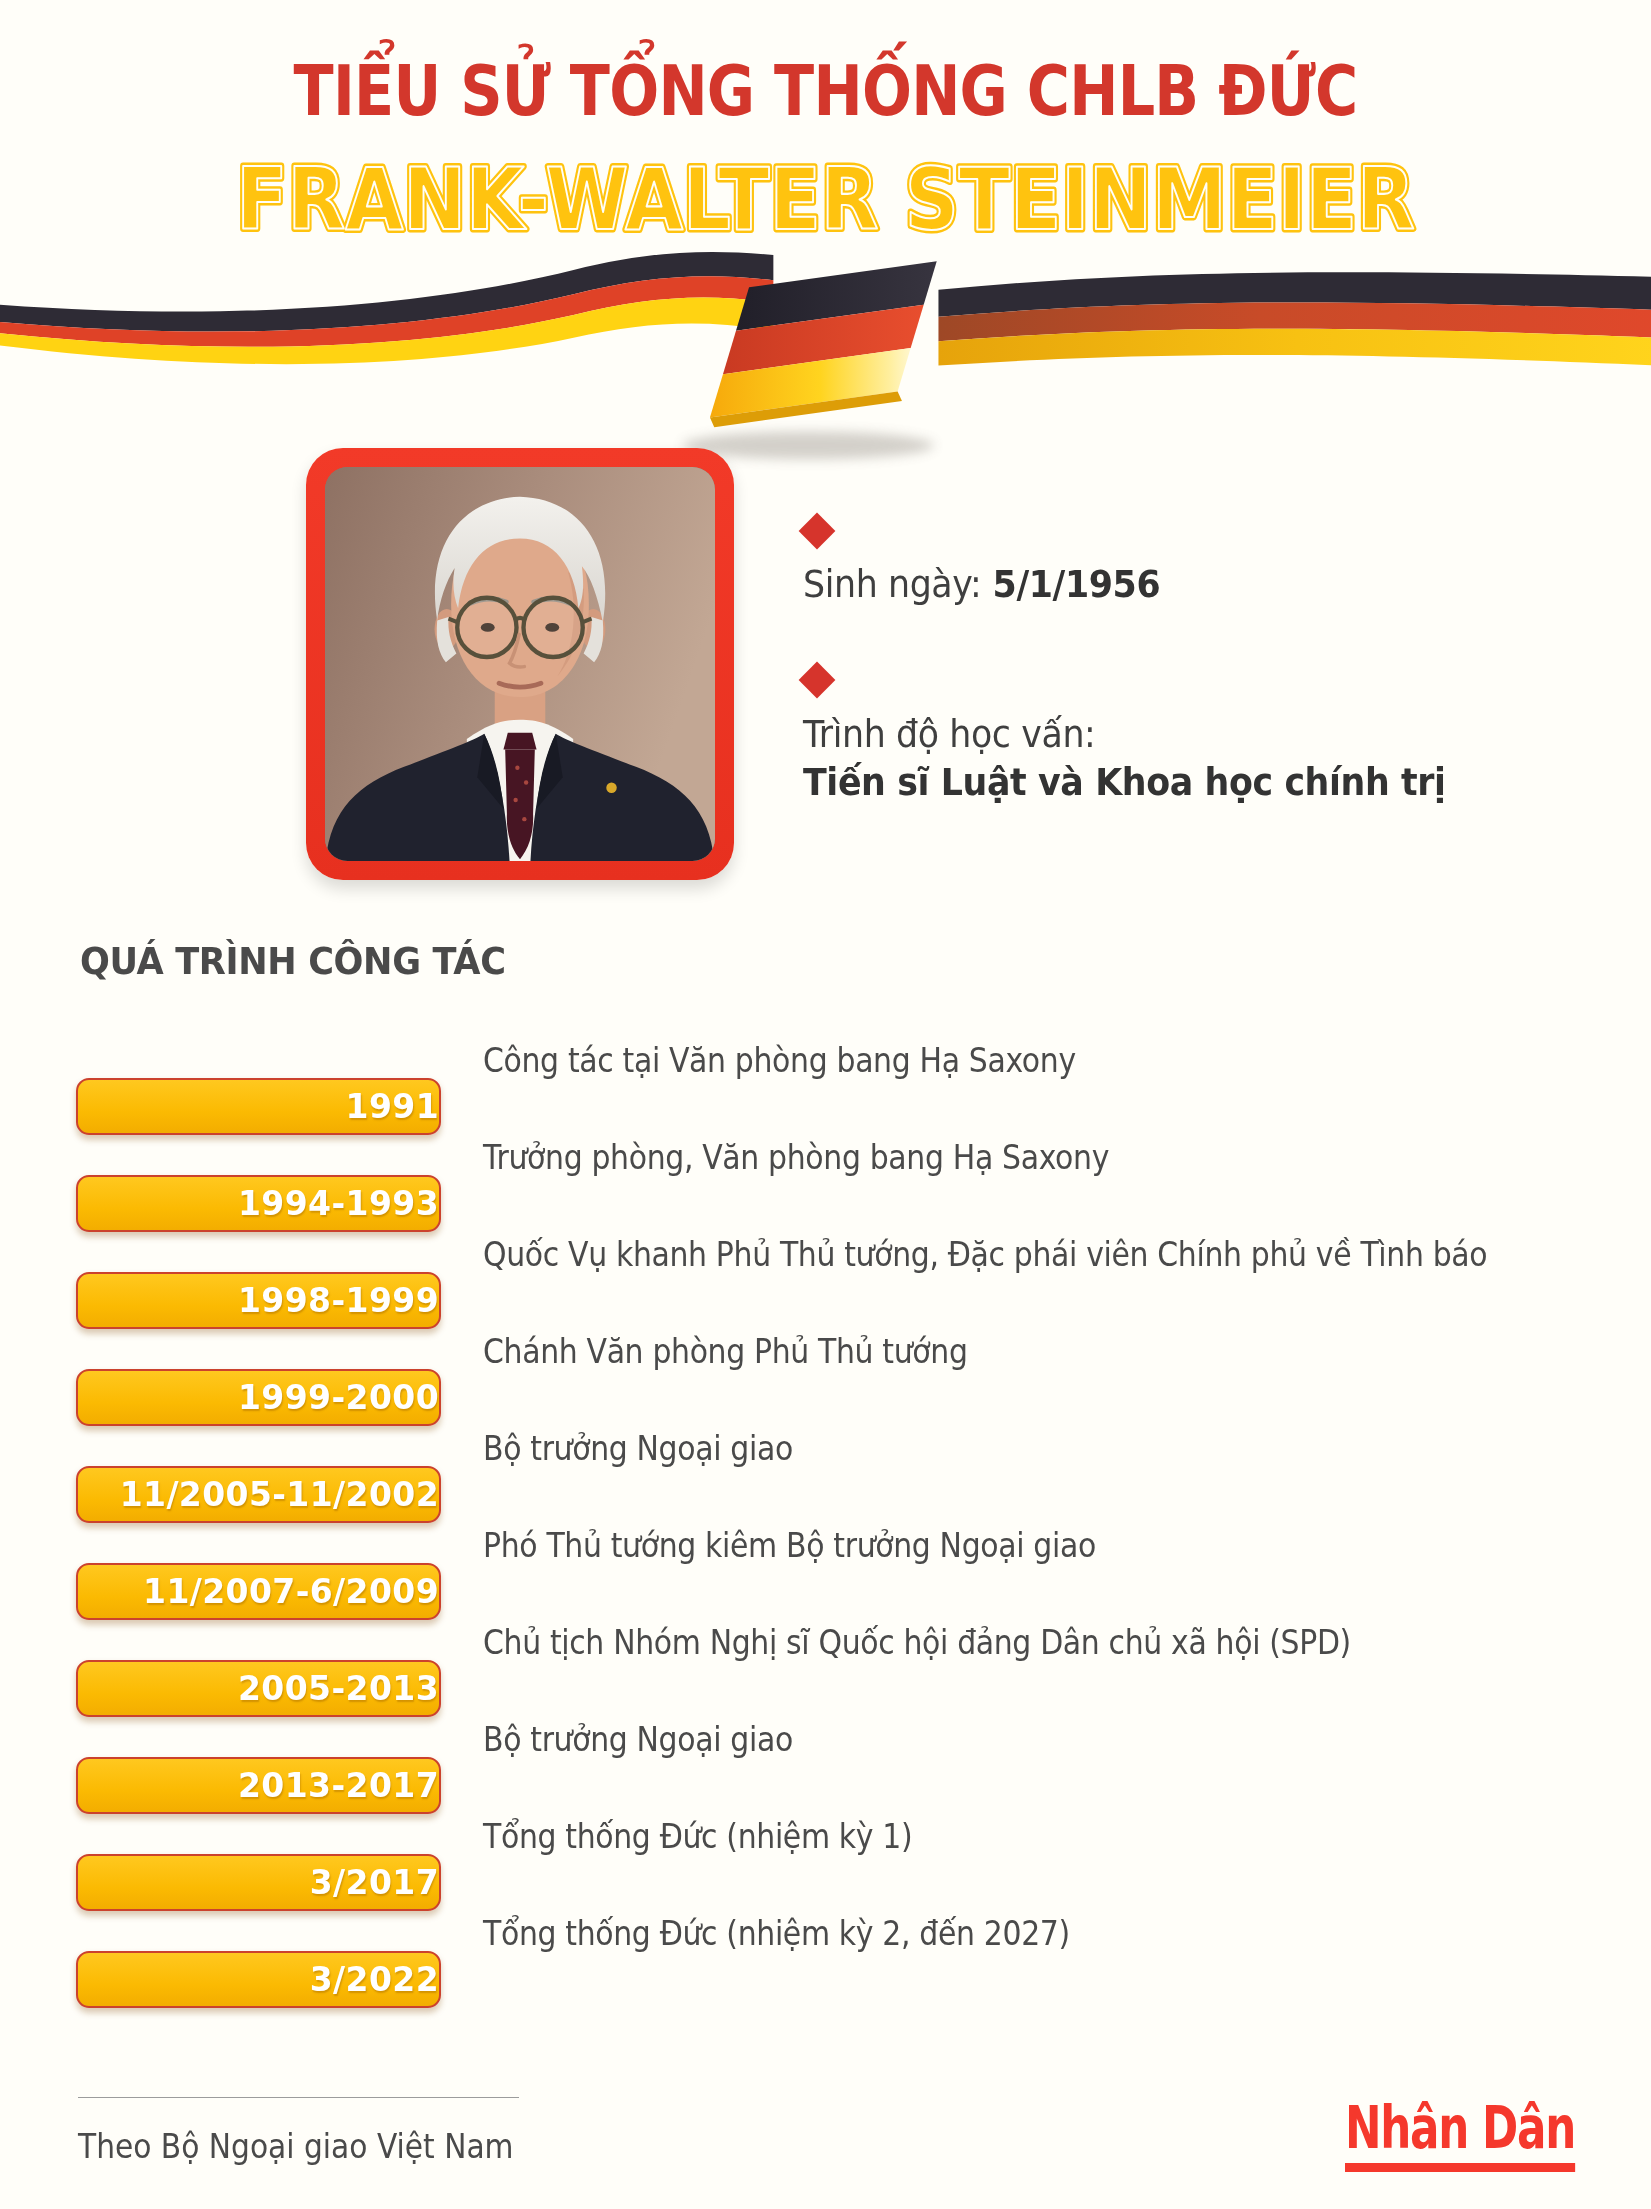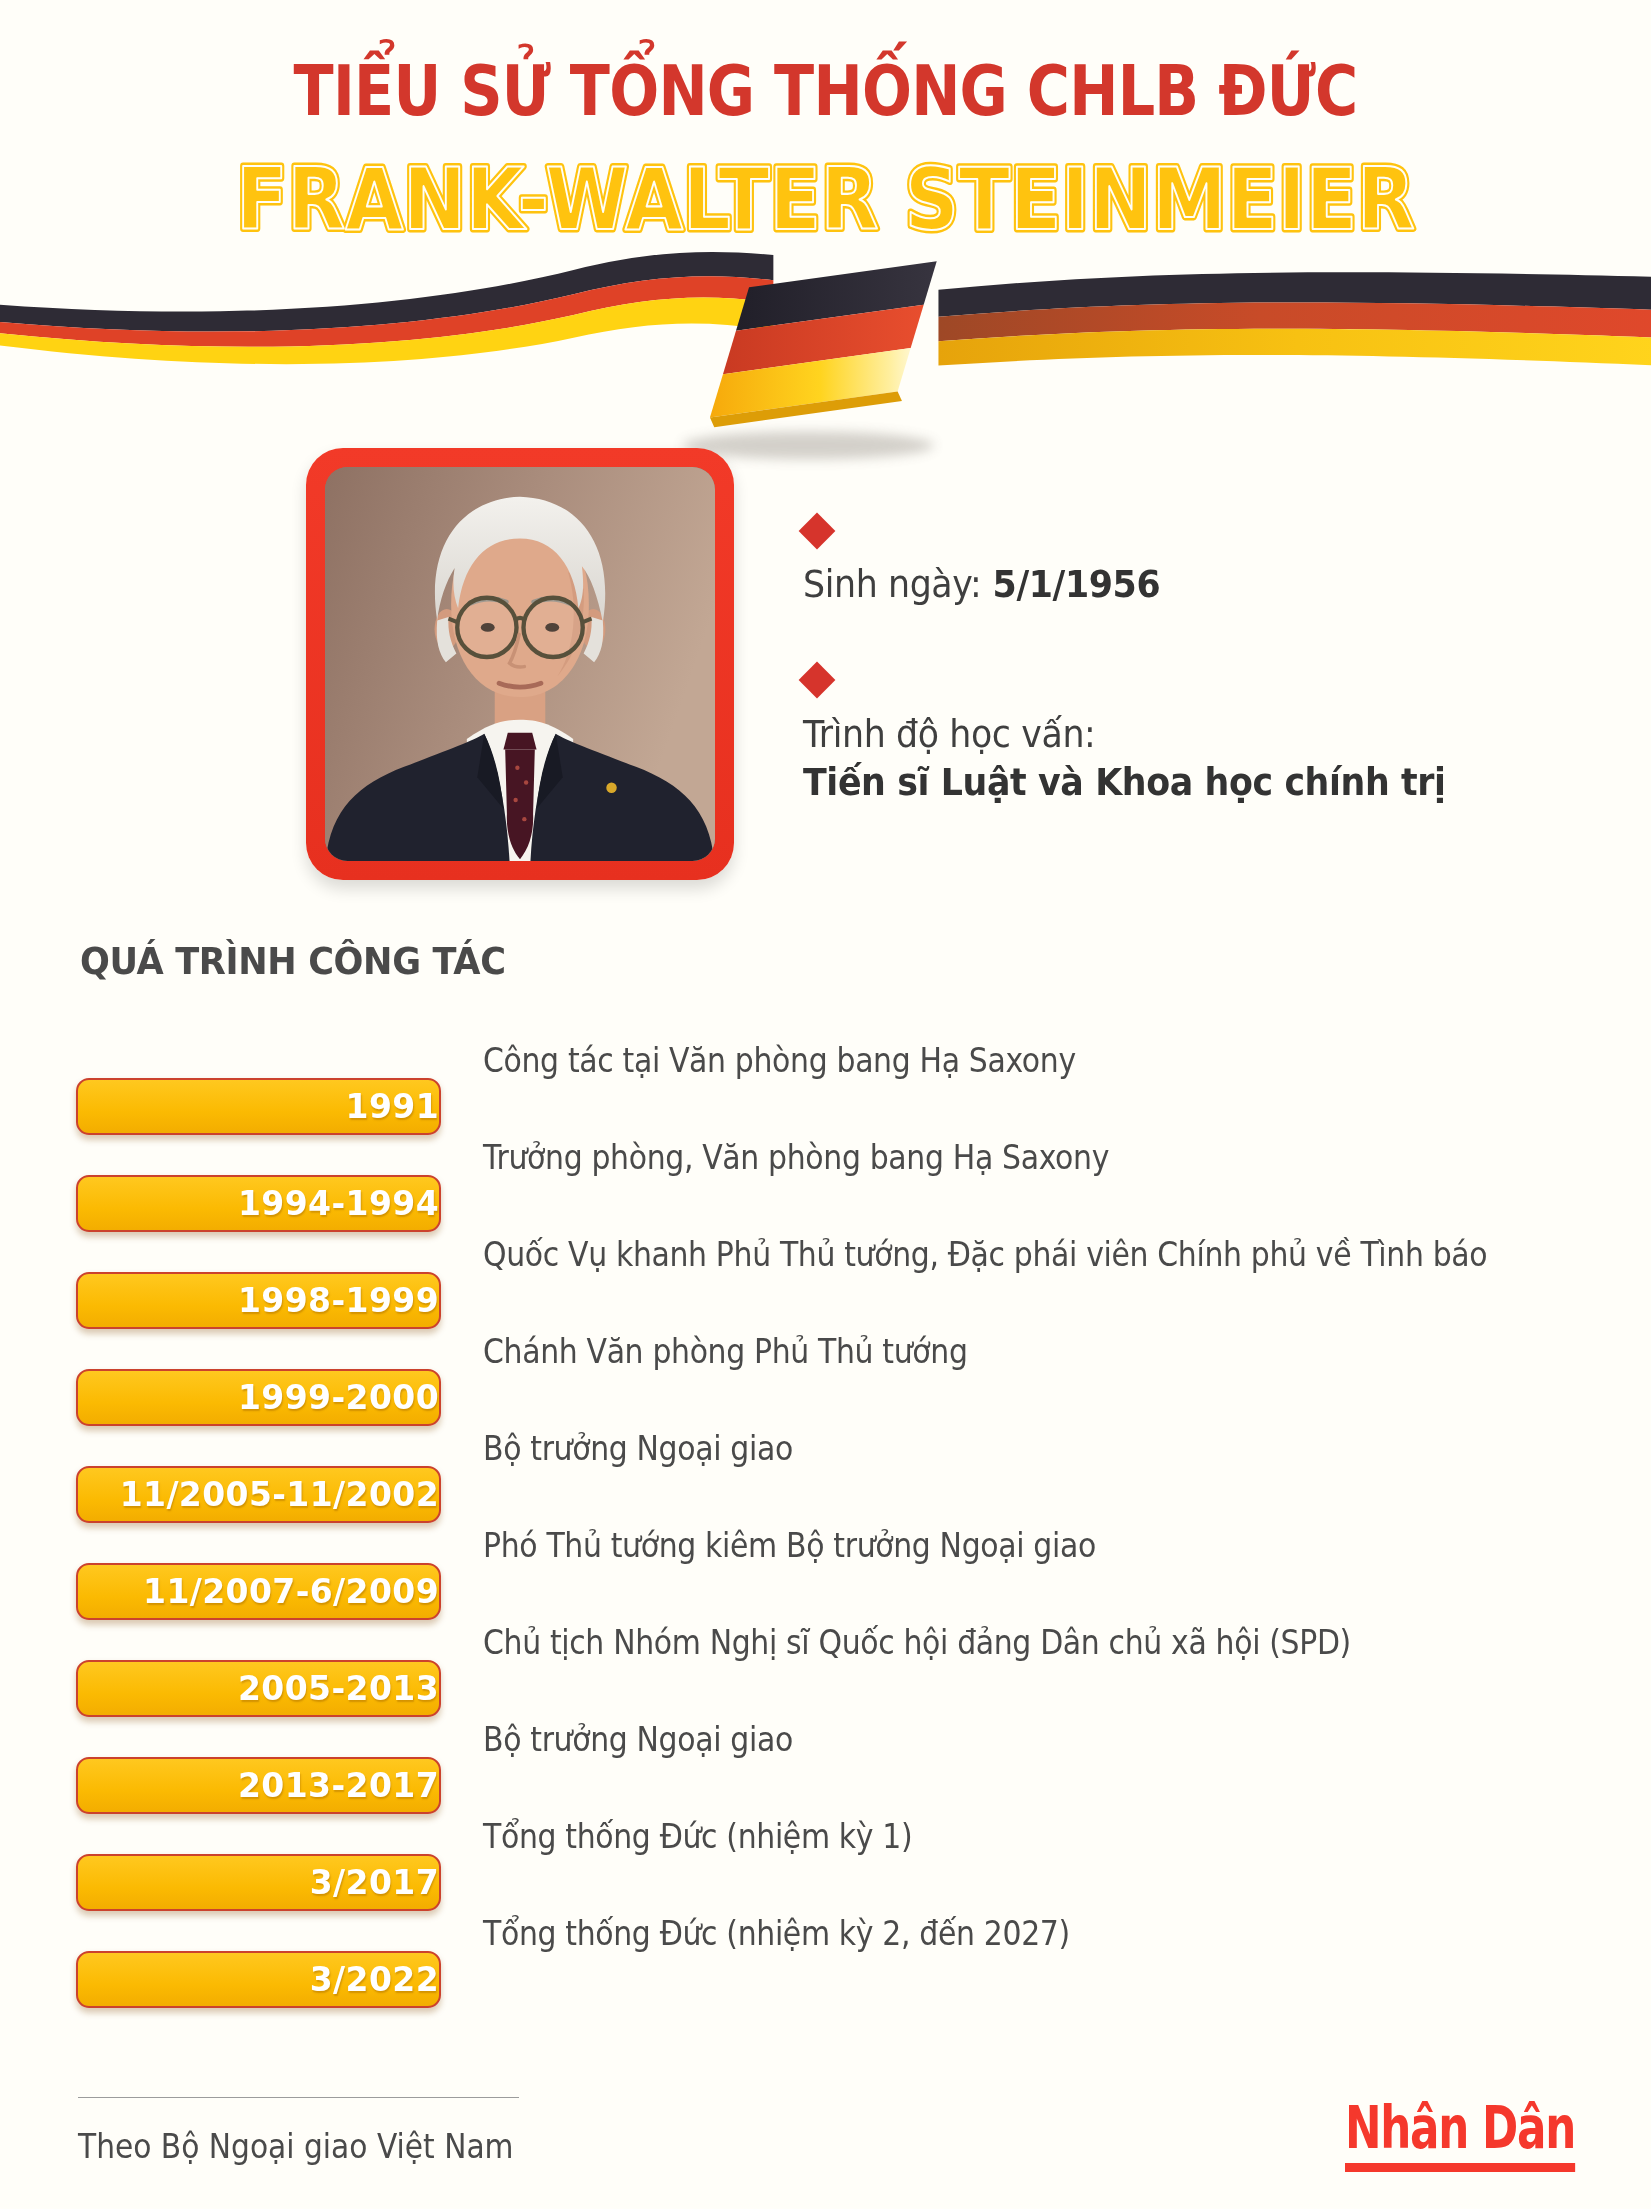--- a/index.html
+++ b/index.html
@@ -256,21 +256,21 @@
   <div class="rows" id="rows">
     <div class="row">
       <div class="pill">
         <span class="pill-text">1991</span>
       </div>
       <div class="desc">Công tác tại Văn phòng bang Hạ Saxony</div>
     </div>
 
     <div class="row">
       <div class="pill">
-        <span class="pill-text">1994-1994</span>
+        <span class="pill-text">1994-1993</span>
       </div>
       <div class="desc">Trưởng phòng, Văn phòng bang Hạ Saxony</div>
     </div>
 
 
     <div class="row">
       <div class="pill">
         <span class="pill-text">1998-1999</span>
       </div>
       <div class="desc">Quốc Vụ khanh Phủ Thủ tướng, Đặc phái viên Chính phủ về Tình báo</div>

